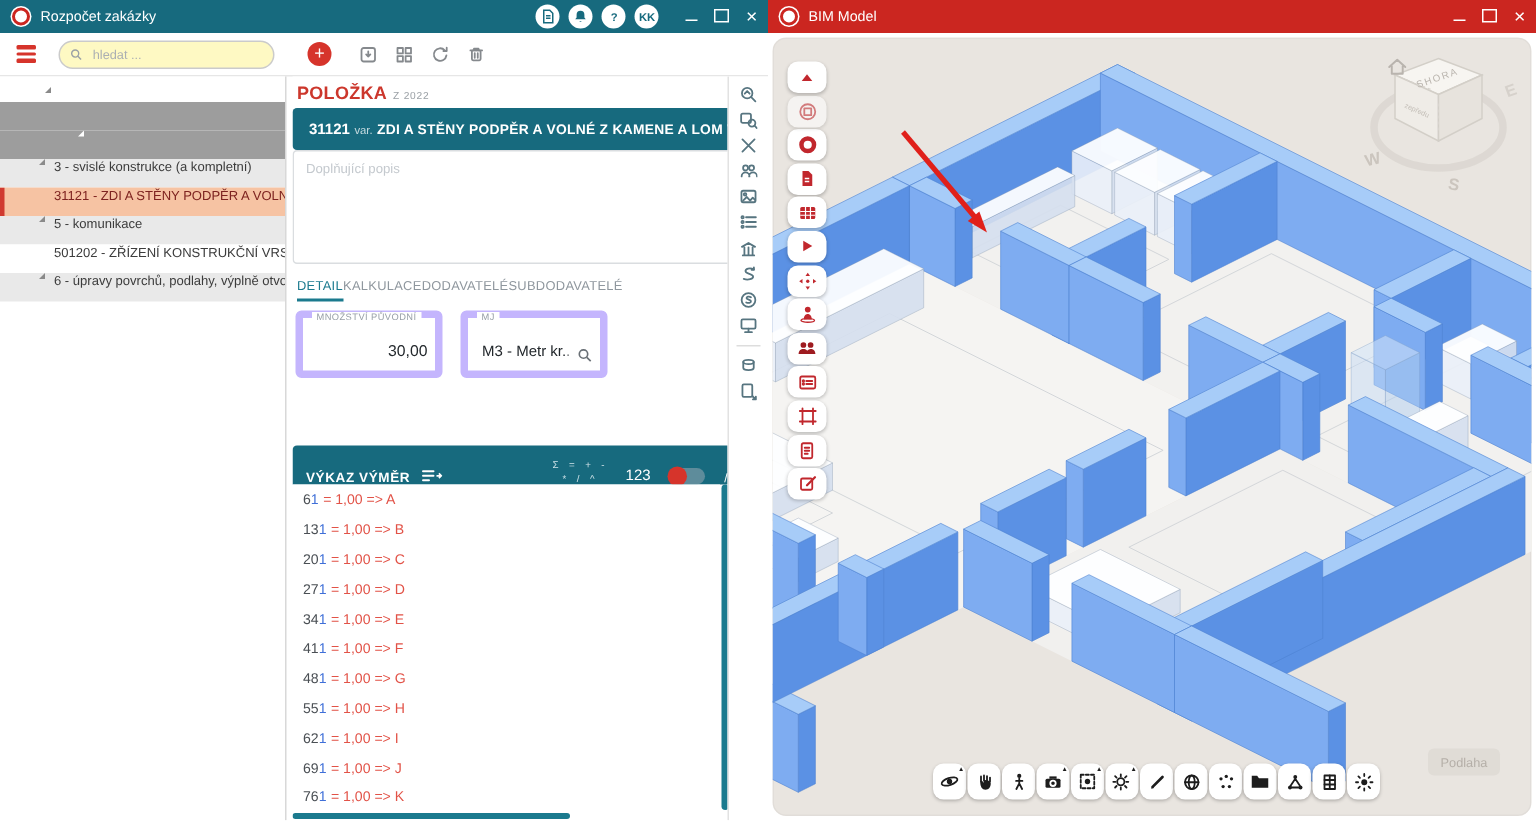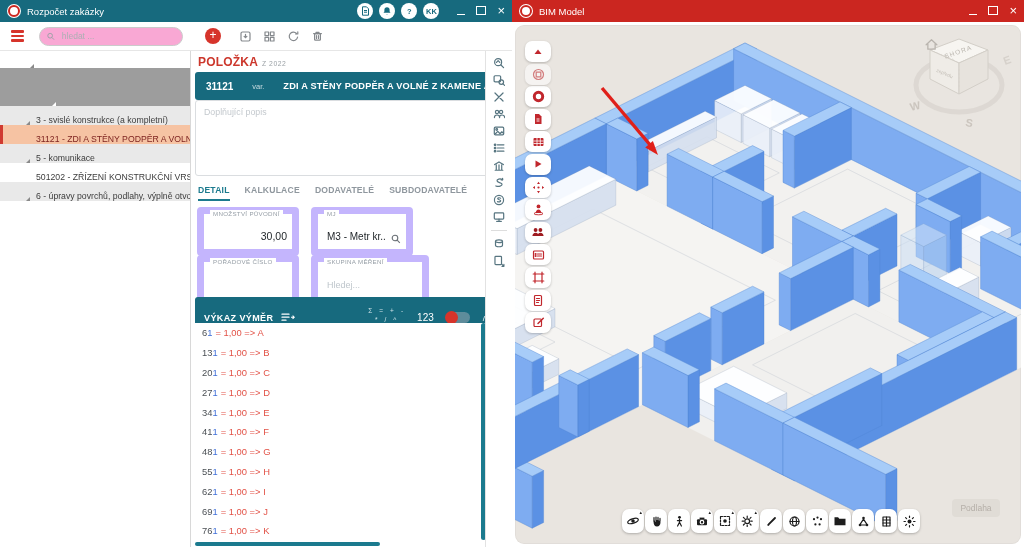--- a/index.html
+++ b/index.html
@@ -16,56 +16,56 @@
 .tcirc{width:16px;height:16px;background:#fff;border-radius:50%;color:#176A7E;display:flex;align-items:center;justify-content:center;font-size:7.5px;font-weight:bold;flex:none}
 .tcirc svg{display:block}
 .wctl{display:flex;align-items:center;gap:11px;margin-left:12px}
 .wc{color:#fff;font-size:11px;line-height:10px;cursor:default}
 .maxbox{width:8px;height:7px;border:1.4px solid #fff;display:inline-block}
 .minbar{width:8px;height:0;border-top:1.6px solid #fff;display:inline-block}
 
 .ltb{position:absolute;top:22px;left:0;right:0;height:28px;background:#fff;border-bottom:1px solid #E6E6E6;display:flex;align-items:center;padding:0 11px;gap:9px}
 .ham{display:flex;flex-direction:column;gap:2.2px;cursor:pointer}
 .ham i{width:13px;height:2.4px;background:#D6342B;border-radius:1px;display:block}
-.spill{width:128px;height:17px;border:1px solid #CBCBCB;border-radius:10px;display:flex;align-items:center;padding:0 7px;gap:5px;margin-left:6px;background:#f9a8d4}
+.spill{width:128px;height:17px;border:1px solid #CBCBCB;border-radius:10px;display:flex;align-items:center;padding:0 7px;gap:5px;margin-left:6px;background:#fef9c3}
 .spill input{border:0;outline:0;font-size:8.5px;width:100%;color:#555;background:transparent}
 .spill input::placeholder{color:#ABAFB3}
 .plus{width:16px;height:16px;border-radius:50%;background:#D6342B;color:#fff;font-size:12px;line-height:15px;text-align:center;margin-left:13px;cursor:pointer;flex:none}
 .gico{width:15px;height:15px;display:flex;align-items:center;justify-content:center;cursor:pointer}
 .gico svg{stroke:#85898D;fill:none;stroke-width:1.2;stroke-linecap:round;stroke-linejoin:round}
 
 .tree{position:absolute;left:0;top:51px;bottom:0;width:190px;background:#fff;padding-top:7px;overflow:hidden}
 .vline{position:absolute;left:190px;top:51px;bottom:0;width:1px;background:#D8D8D8}
-.trow{height:19px;display:flex;align-items:flex-end;font-size:8.7px;color:#3C3C3C;white-space:nowrap;overflow:hidden;position:relative;cursor:pointer}
+.trow{height:19px;display:flex;align-items:flex-start;font-size:8.7px;color:#3C3C3C;white-space:nowrap;overflow:hidden;position:relative;cursor:pointer}
 .trow.pre{height:10px}
 .trow.solid{background:#9D9D9D}
 .trow.alt{background:#E9E9E9}
 .trow.plain{background:#fff}
 .trow.sel{background:#F6C3A3;color:#7E2420}
 .trow.sel::before{content:"";position:absolute;left:0;top:0;bottom:0;width:3px;background:#D03A30}
 .tri{width:0;height:0;border-left:4.5px solid transparent;border-bottom:4.5px solid #8A8A8A;margin-right:6px;flex:none}
 .solid .tri{border-bottom-color:#fff}
 .tri[data-a="false"]{visibility:hidden;margin:0;border:0}
 .iP{padding-left:30px}.iS{padding-left:52px}.iA{padding-left:26px}.iB{padding-left:36px}
 
 #detail{position:absolute;left:195px;top:51px;right:26px;bottom:0;background:#fff;overflow:hidden}
 .dhead{position:absolute;top:4px;left:3px;font-size:12px;font-weight:bold;color:#CC372C;letter-spacing:.2px}
 .dhead small{font-size:6.8px;color:#9BA1A6;font-weight:normal;margin-left:4px;letter-spacing:.5px}
-.ibar{position:absolute;top:21px;left:0;right:-24px;height:28px;background:#176A7E;border-radius:3px;color:#fff;display:flex;align-items:center;padding:0 11px;gap:19px;white-space:nowrap;overflow:hidden}
+.ibar{position:absolute;top:21px;left:0;right:-24px;height:28px;background:#176A7E;border-radius:3px;color:#fff;display:flex;align-items:center;padding:0 11px;gap:3px;white-space:nowrap;overflow:hidden}
 .ibar .code{font-size:10px;font-weight:bold}
 .ibar .var{font-size:7.5px;opacity:.75}
 .ibar .it{font-size:9.2px;font-weight:bold;letter-spacing:.2px}
 .desc{position:absolute;top:49px;left:0;right:-24px;height:76px;border:1px solid #DADDE0;border-radius:3px;padding:6px 8px;font-size:8.8px;color:#444;resize:none;outline:none;box-sizing:border-box;font-family:"Liberation Sans",sans-serif}
 .desc::placeholder{color:#C4C9CE}
-.tabs{position:absolute;top:134px;left:3px;display:flex;gap:15px;font-size:8.6px;font-weight:bold;color:#8F979E;letter-spacing:.2px}
+.tabs{position:absolute;top:134px;left:3px;display:flex;font-size:8.6px;font-weight:normal;color:#8F979E;letter-spacing:.2px}
 .tab{cursor:pointer;padding-bottom:4px}
 .tab.on{color:#1B7A8E;border-bottom:2px solid #1B7A8E}
 .frow{position:absolute;left:2px;display:flex;gap:12px}
 .frow.r1{top:156px}.frow.r2{top:204px}
-.fbox{width:88px;height:35px;border:7px solid #c4b5fd;border-radius:4px;position:relative;background:#fff;flex:none}
+.fbox{width:88px;height:35px;border:5px solid #c4b5fd;border-radius:4px;position:relative;background:#fff;flex:none}
 .fbox label{position:absolute;top:-4px;left:6px;background:#fff;padding:0 3px;font-size:6.2px;color:#98A0A8;letter-spacing:.3px;white-space:nowrap}
 .fbox input{position:absolute;left:7px;right:7px;bottom:6px;border:0;outline:0;font-size:10px;color:#23282c;background:transparent;width:calc(100% - 14px);font-family:"Liberation Sans",sans-serif}
 .fbox input.num{text-align:right;font-size:10.5px}
 .fbox input::placeholder{color:#BFC6CC;font-size:9px}
 .fbox .mag{position:absolute;right:5px;bottom:5px}
 .fbox.wmag input{right:20px;width:calc(100% - 30px)}
 
 .vhead{position:absolute;top:246px;left:0;right:-8px;height:26px;background:#176A7E;border-radius:3px 3px 0 0;display:flex;align-items:flex-end;color:#fff;padding:0 9px;gap:8px;overflow:hidden}
 .vhead .vt{font-size:9px;font-weight:bold;letter-spacing:.4px;white-space:nowrap}
 .ops{margin-left:auto;display:flex;flex-direction:column;align-items:center;gap:1px}
@@ -243,30 +243,20 @@
         <label>MNOŽSTVÍ PŮVODNÍ</label>
         <input class="num" value="30,00" style="">
       </div>
       <div class="fbox wmag">
         <label>MJ</label>
         <input value="M3 - Metr kr..." style="">
         <svg class="mag" width="10" height="10" viewBox="0 0 10 10">
             <circle cx="4" cy="4" r="2.8" stroke="#6A7076" fill="none" stroke-width="1.1"></circle>
             <path d="M6.2 6.2L8.8 8.8" stroke="#6A7076" stroke-width="1.1"></path>
           </svg>
-      </div>
-    </div>
-    <div class="frow r2">
-      <div class="fbox">
-        <label>POŘADOVÉ ČÍSLO</label>
-        <input style="">
-      </div>
-      <div class="fbox" style="width:104px">
-        <label>SKUPINA MĚŘENÍ</label>
-        <input placeholder="Hledej..." style="">
       </div>
     </div>
 
     <div class="vhead">
       <span class="vt">VÝKAZ VÝMĚR</span>
       <svg width="14" height="11" viewBox="0 0 14 11">
           <path d="M1 2.2h7M1 5.2h7M1 8.2h4" stroke="#fff" fill="none" stroke-width="1.3" stroke-linecap="round"></path>
           <path d="M10 5.2h3m-1.4-1.6l1.6 1.6-1.6 1.6" stroke="#fff" fill="none" stroke-width="1.1"></path>
         </svg>
       <span class="ops">

